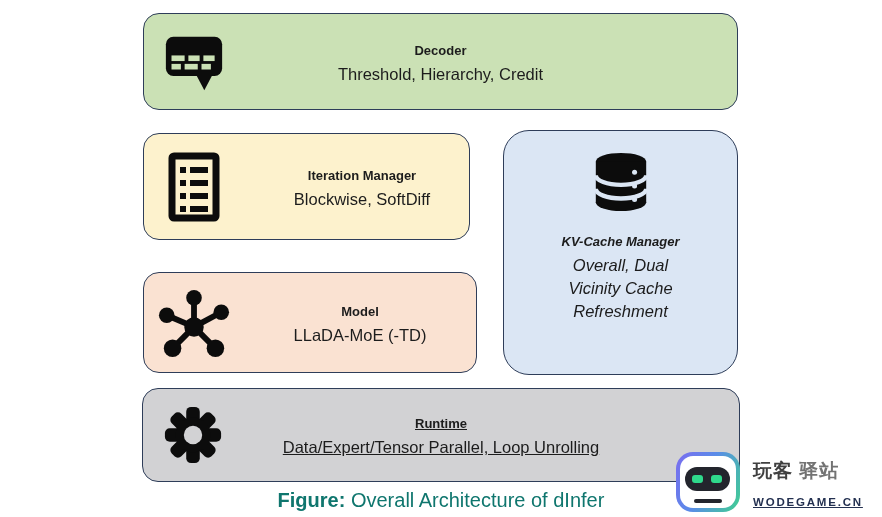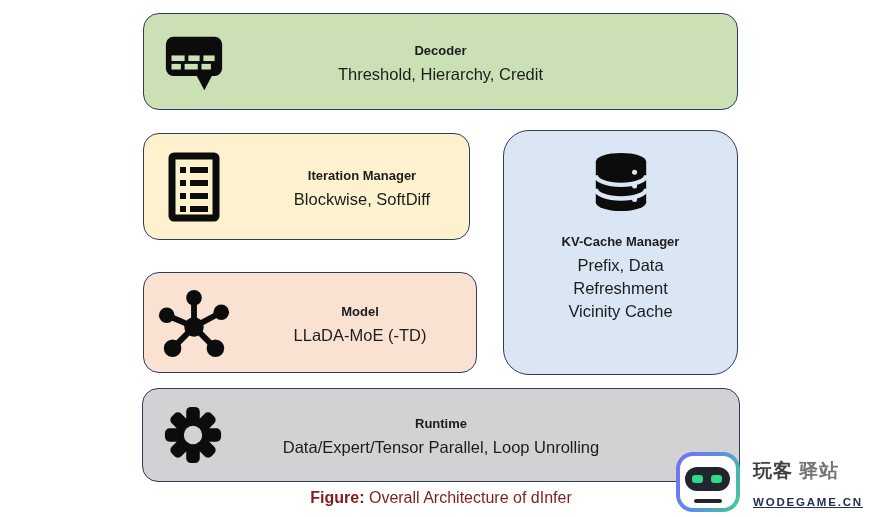--- a/index.html
+++ b/index.html
@@ -13,35 +13,35 @@
     border:1.6px solid #2e3d59; box-sizing:border-box;
   }
   .card.row { display:flex; align-items:center; border-radius:16px; }
   .icon-box { flex:0 0 100px; display:flex; justify-content:center; align-items:center; }
   .text-box { flex:1; text-align:center; }
   .card.wide .text-box { padding-right:100px; }
   .card-title { font-size:13px; font-weight:bold; line-height:25px; }
   .card-sub   { font-size:16.5px; line-height:23px; }
   .card.col {
     border-radius:26px; display:flex; flex-direction:column;
-    align-items:center; text-align:center; padding-top:20px;
+    align-items:center; text-align:center; padding-top:20px;font-style:italic;
   }
   .card.col .card-title { margin-top:16px; }
 
   #card-decoder   { left:143px; top:13px;  width:595px; height:97px;  }
   #card-iteration { left:143px; top:133px; width:327px; height:107px;gap:11px; }
   #card-kv        { left:503px; top:130px; width:235px; height:245px; }
   #card-model     { left:143px; top:272px; width:334px; height:101px; }
-  #card-runtime   { left:142px; top:388px; width:598px; height:94px;  }
+  #card-runtime   { left:142px; top:388px; width:598px; height:94px;text-decoration:underline;  }
 
   .icon svg { display:block; }
 
   .caption {
     position:absolute; left:0; right:0; top:489px; text-align:center;
-    font-size:16px; color:#7f1d1d; 
+    font-size:20px; color:#0f766e; 
   }
   .caption b { font-weight:bold; }
 
   
   .wm-badge {
     position:absolute; left:676px; top:452px; width:64px; height:60px;
     border-radius:17px; border:4.5px solid transparent; box-sizing:border-box;
     background: linear-gradient(#fff,#fff) padding-box,
                 linear-gradient(115deg,#7b6cf0 0%,#5a8ce8 45%,#3fd08f 100%) border-box;
   }
@@ -107,23 +107,23 @@
         <rect x="6" y="11" width="52" height="42" fill="#0c0c0c"></rect>
         <ellipse cx="32" cy="53" rx="26" ry="9" fill="#0c0c0c"></ellipse>
         <path d="M6 25 a26 10 0 0 0 52 0" fill="none" stroke="var(--fill)" stroke-width="4.5"></path>
         <path d="M6 39 a26 10 0 0 0 52 0" fill="none" stroke="var(--fill)" stroke-width="4.5"></path>
         <circle cx="46" cy="22" r="2.6" fill="var(--fill)"></circle>
         <circle cx="46" cy="36" r="2.6" fill="var(--fill)"></circle>
         <circle cx="46" cy="50" r="2.6" fill="var(--fill)"></circle>
       </svg>
     </div>
     <div class="card-title">KV-Cache Manager</div>
-    <div class="card-sub">Prefix, Data</div>
+    <div class="card-sub">Overall, Dual</div>
+    <div class="card-sub">Vicinity Cache</div>
     <div class="card-sub">Refreshment</div>
-    <div class="card-sub">Vicinity Cache</div>
   </div>
 
   <div id="card-model" class="card row" style="--fill: #fae2d2; background: rgb(250, 226, 210);">
     <div class="icon-box icon">
       <svg width="80" height="74" viewBox="0 0 80 76">
         <g stroke="#0c0c0c" stroke-width="6">
           <line x1="40" y1="42" x2="40" y2="12"></line>
           <line x1="40" y1="42" x2="12" y2="30"></line>
           <line x1="40" y1="42" x2="68" y2="27"></line>
           <line x1="40" y1="42" x2="18" y2="64"></line>

